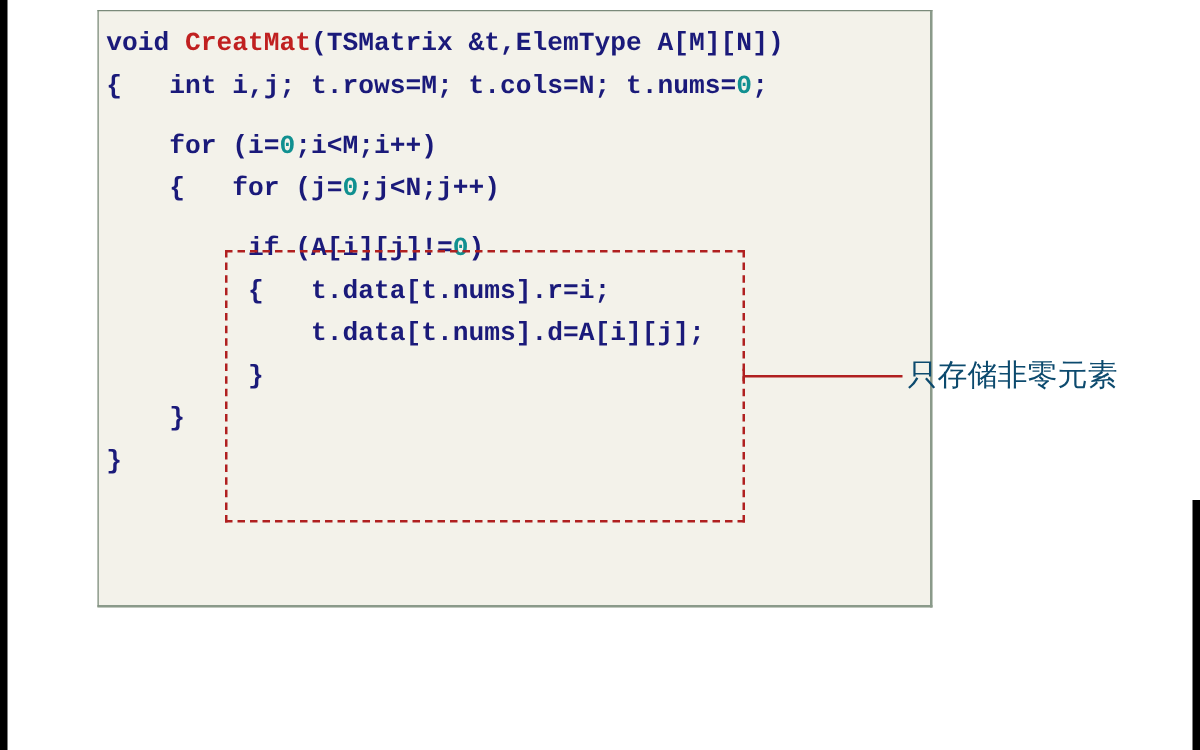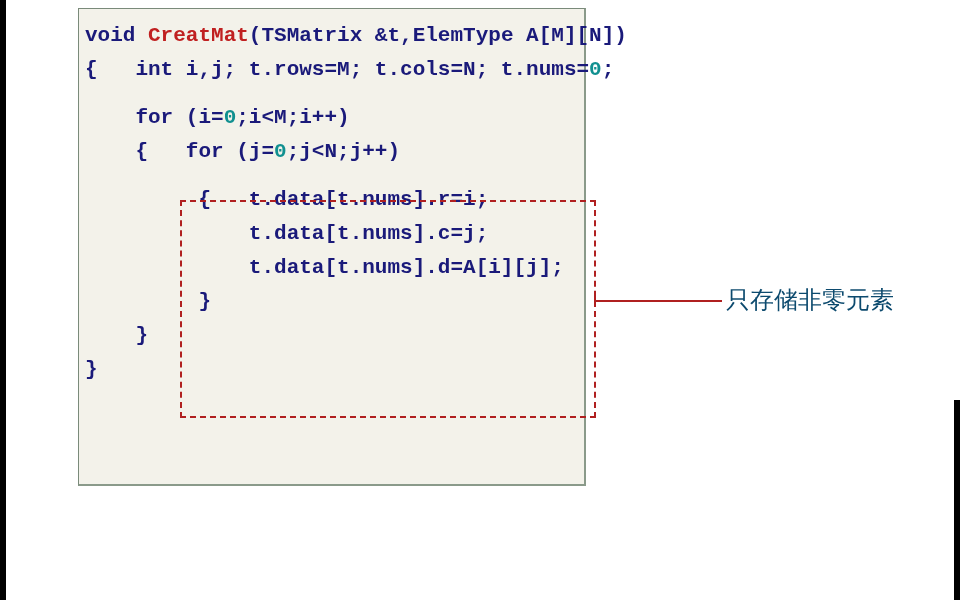--- a/index.html
+++ b/index.html
@@ -25,21 +25,21 @@
   .right-edge {
     position: absolute;
     right: 0; top: 400px;
     width: 6px; height: 200px;
     background: #000;
   }
   .code-panel {
     position: absolute;
     left: 78px;
     top: 8px;
-    width: 508px;
+    width: 668px;
     height: 478px;
     background: #f3f2ea;
     border: 1px solid #7a8a7a;
     border-right: 2px solid #8a9a8a;
     border-bottom: 2px solid #8a9a8a;
     box-sizing: border-box;
     padding: 10px 10px 10px 6px;
   }
   .code-line {
     font-size: 21px;
@@ -98,22 +98,22 @@
   <div class="left-edge"></div>
   <div class="right-edge"></div>
 
   <div class="code-panel">
     <div class="code-line"><span class="kw">void </span><span class="fn">CreatMat</span><span class="kw">(TSMatrix &amp;t,ElemType A[M][N])</span></div>
     <div class="code-line"><span class="kw">{   int i,j; t.rows=M; t.cols=N; t.nums=</span><span class="num">0</span><span class="kw">;</span></div>
     <div class="spacer"></div>
     <div class="code-line"><span class="kw">    for (i=</span><span class="num">0</span><span class="kw">;i&lt;M;i++)</span></div>
     <div class="code-line"><span class="kw">    {   for (j=</span><span class="num">0</span><span class="kw">;j&lt;N;j++)</span></div>
     <div class="spacer"></div>
+    <div class="code-line"><span class="kw">         if (A[i][j]!=</span><span class="num">0</span><span class="kw">)</span></div>
     <div class="code-line"><span class="kw">         {   t.data[t.nums].r=i;</span></div>
-    <div class="code-line"><span class="kw">             t.data[t.nums].c=j;</span></div>
     <div class="code-line"><span class="kw">             t.data[t.nums].d=A[i][j];</span></div>
     <div class="code-line"><span class="kw">         }</span></div>
     <div class="code-line"><span class="kw">    }</span></div>
     <div class="code-line"><span class="kw">}</span></div>
   </div>
 
   <div class="dashed-box"></div>
 
   <div class="callout-tick"></div>
   <div class="callout-line"></div>

